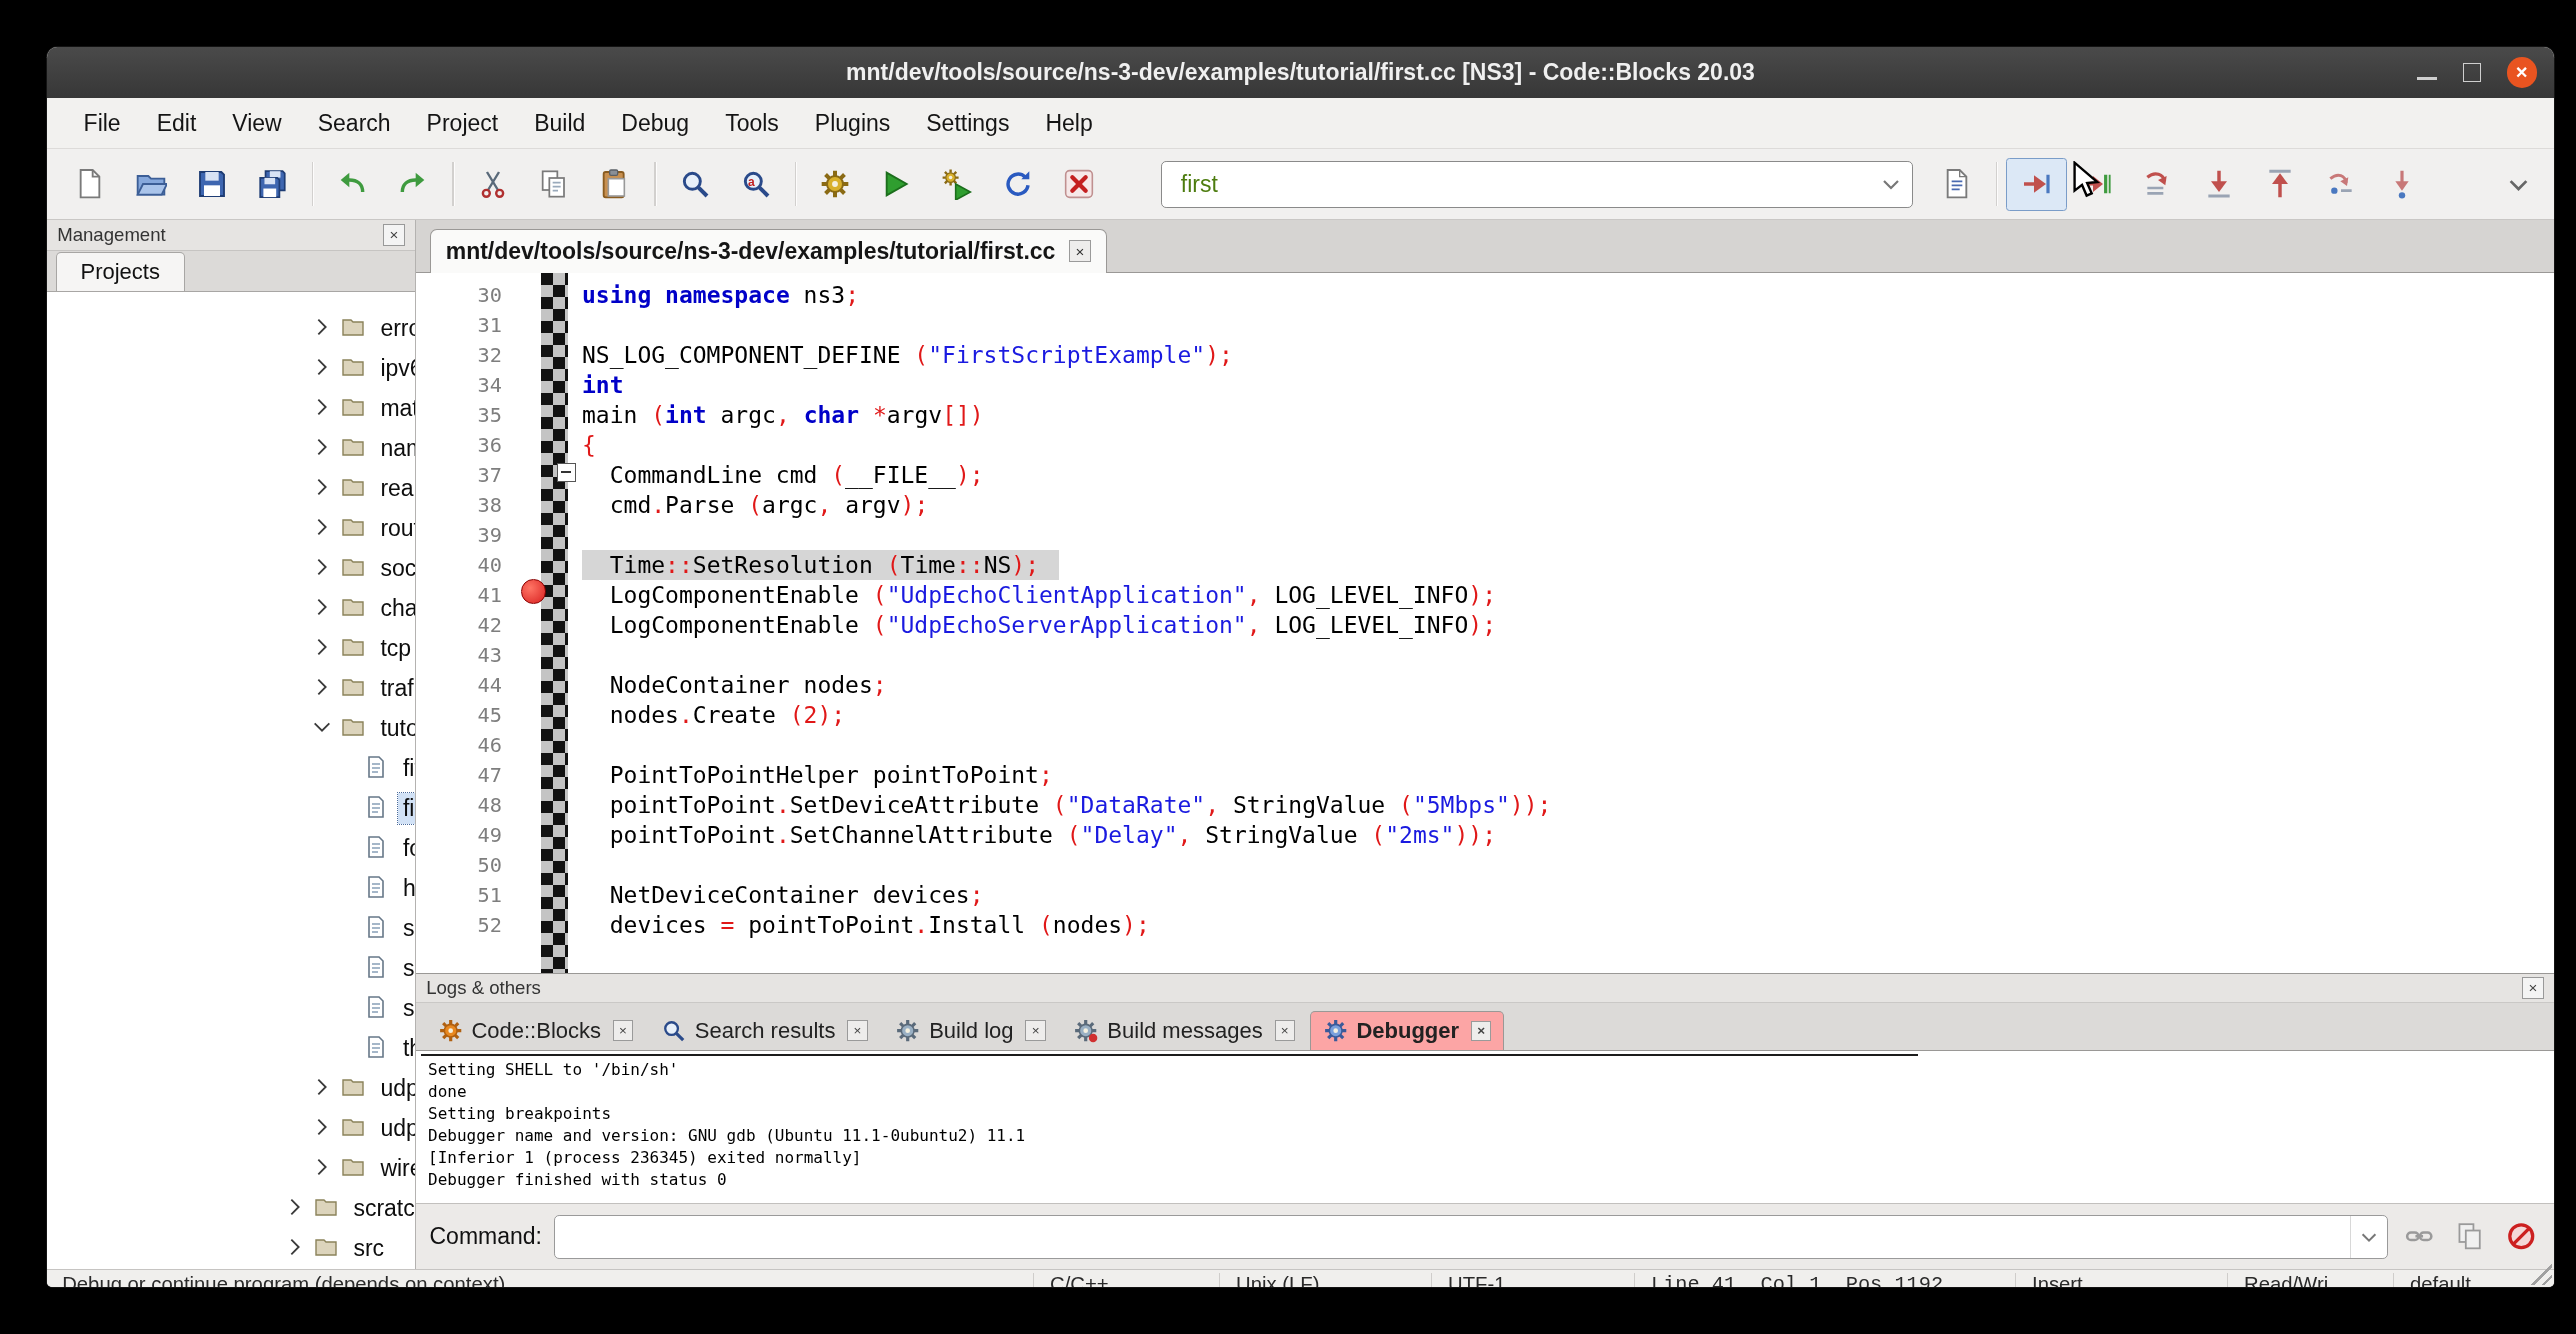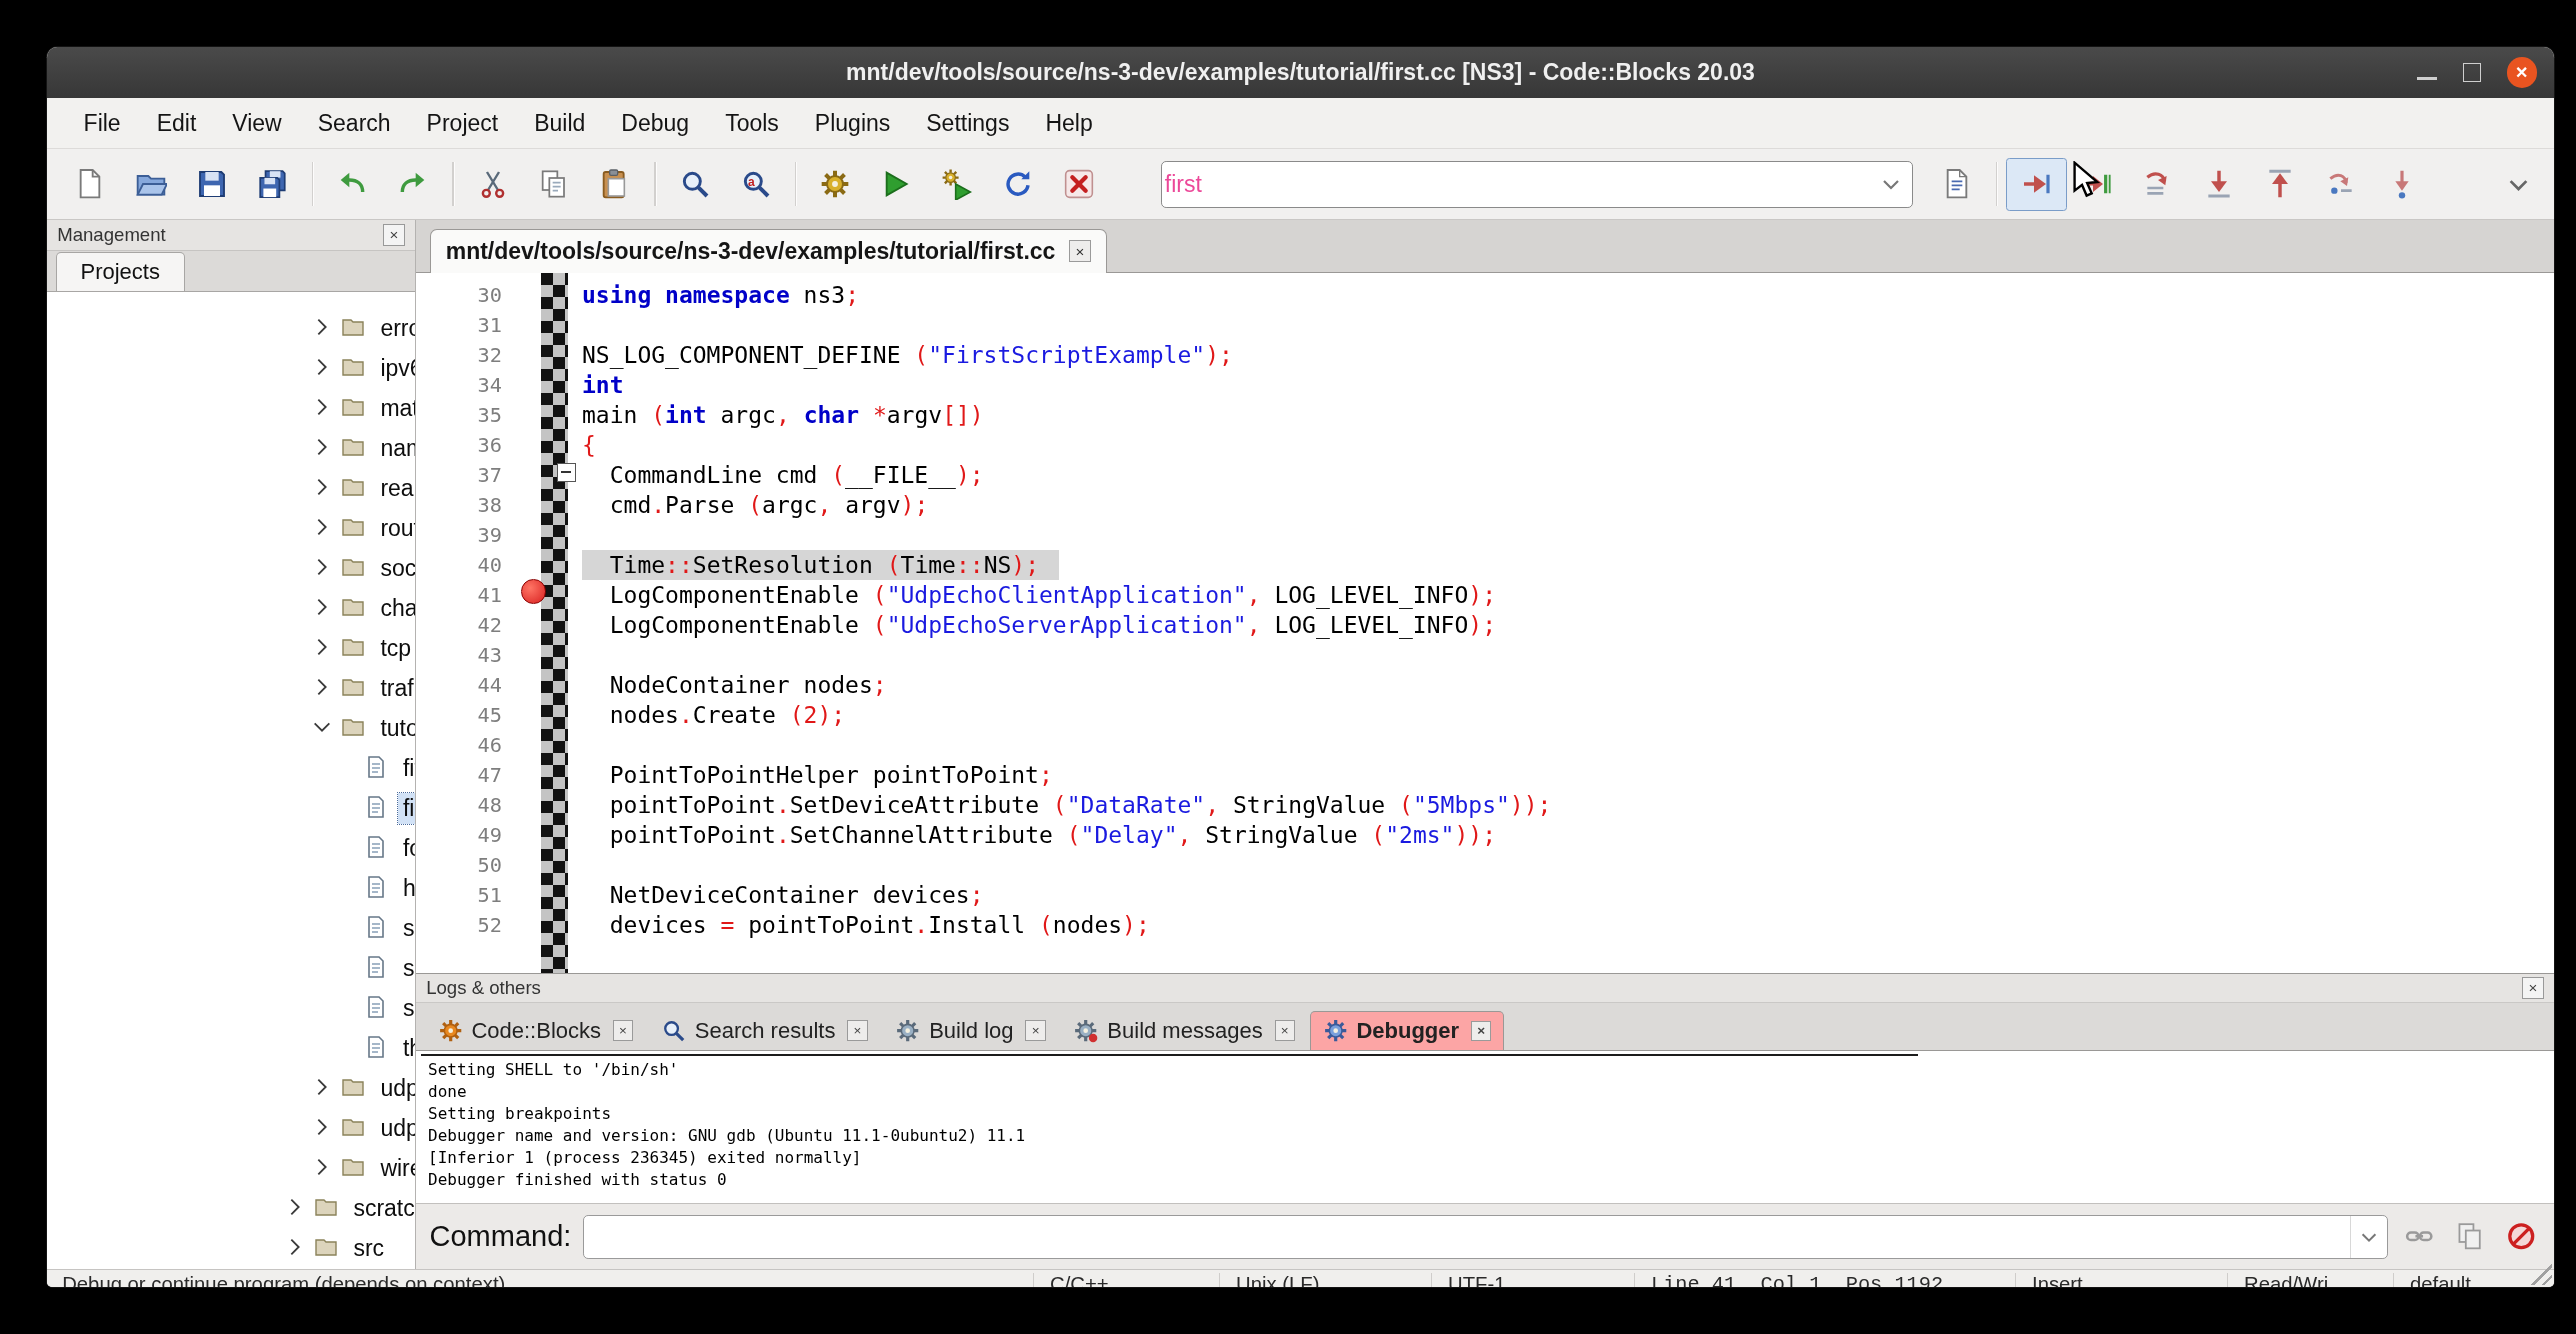--- a/index.html
+++ b/index.html
@@ -27,22 +27,22 @@
   .menu-item { padding:0 18px; font-size:23px; color:#141414; }
   
   .toolbar { height:71px; flex:none; background:#f1f0ef; border-bottom:0.8px solid #c9c7c5;
     display:flex; align-items:center; padding:0 12px; position:relative; }
   .tbtn { width:61px; height:53px; display:flex; align-items:center; justify-content:center; border:0.8px solid transparent; border-radius:3.4px; }
   .tbtn svg { width:32px; height:32px; display:block; }
   .tbtn.hover { background:#dce8f6; border:0.8px solid #7a9cc8; }
   .tsep { width:1.7px; height:44px; background:#d2d0ce; margin:0 8.5px; box-shadow:0.8px 0 0 #ffffff; flex:none; }
   .combo { width:752px; height:47px; background:#fff; border:0.8px solid #8a8a8a; border-radius:5.1px;
     display:flex; align-items:center; margin:0 13.5px 0 51px; flex:none; }
-  .combo input { flex:1; border:none; outline:none; font-size:23px; padding:0 3px; background:transparent;
-    font-family:"Liberation Sans", sans-serif; color:#ec4899; }
+  .combo input { flex:1; border:none; outline:none; font-size:23px; padding:0 19px; background:transparent;
+    font-family:"Liberation Sans", sans-serif; color:#4d7c0f; }
   .combo-chev { width:41px; height:100%; display:flex; align-items:center; justify-content:center; }
   .combo-chev svg { width:24px; height:24px; }
   .tb-overflow { margin-left:auto; width:47px; height:51px; display:flex; align-items:center; justify-content:center; }
   .tb-overflow svg { width:27px; height:27px; }
   
   .content { flex:1; display:flex; min-height:0; }
   
   .mgmt { width:369px; flex:none; border-right:0.8px solid #b4b2b0; display:flex; flex-direction:column; background:#eceae8; }
   .mgmt-header { height:30.5px; flex:none; background:#e6e4e2; border-bottom:0.8px solid #c6c4c2;
     display:flex; align-items:center; padding:0 10.2px; font-size:18.6px; color:#333; }
@@ -98,21 +98,21 @@
   .ticon { width:25.4px; height:25.4px; }
   .ticon svg { width:25.4px; height:25.4px; }
   .tclose { width:20.3px; height:20.3px; border:0.8px solid #9a9a9a; background:#eeedec; font-size:13.5px;
     display:flex; align-items:center; justify-content:center; color:#444; margin-left:3.4px; }
   .logs-output { flex:1; background:#fff; border-top:0.8px solid #9a9896; overflow:hidden;
     font-family:"DejaVu Sans Mono", monospace; font-size:16px; line-height:22px; color:#000; }
   .dark-rule { height:2.5px; background:#1c1c1c; width:1497px; margin:2.5px 0 3.4px 5.1px; }
   .out-line { padding-left:12px; white-space:pre; }
   .cmd-row { height:66px; flex:none; background:#eceae8; border-top:0.8px solid #c2c0be;
     display:flex; align-items:center; padding:0 13.5px; gap:12px; }
-  .cmd-label { font-size:29px; color:#111; flex:none; }
+  .cmd-label { font-size:23px; color:#111; flex:none; }
   .cmd-combo { flex:1; height:44px; background:#fff; border:0.8px solid #9a9a9a; border-radius:5.1px; display:flex; align-items:center; }
   .cmd-combo input { flex:1; border:none; outline:none; font-size:20.3px; padding:0 12px; background:transparent;
     font-family:"Liberation Sans", sans-serif; }
   .cmd-chev { width:37px; height:100%; display:flex; align-items:center; justify-content:center; border-left:0.8px solid #d8d8d8; }
   .cmd-chev svg { width:22px; height:22px; }
   .cmd-icon { width:39px; height:39px; display:flex; align-items:center; justify-content:center; flex:none; }
   .cmd-icon svg { width:30.5px; height:30.5px; }
   
   .statusbar { height:18px; flex:none; background:#f0efed; border-top:0.8px solid #c6c4c2; position:relative;
     font-size:20.3px; color:#2a2a2a; }

